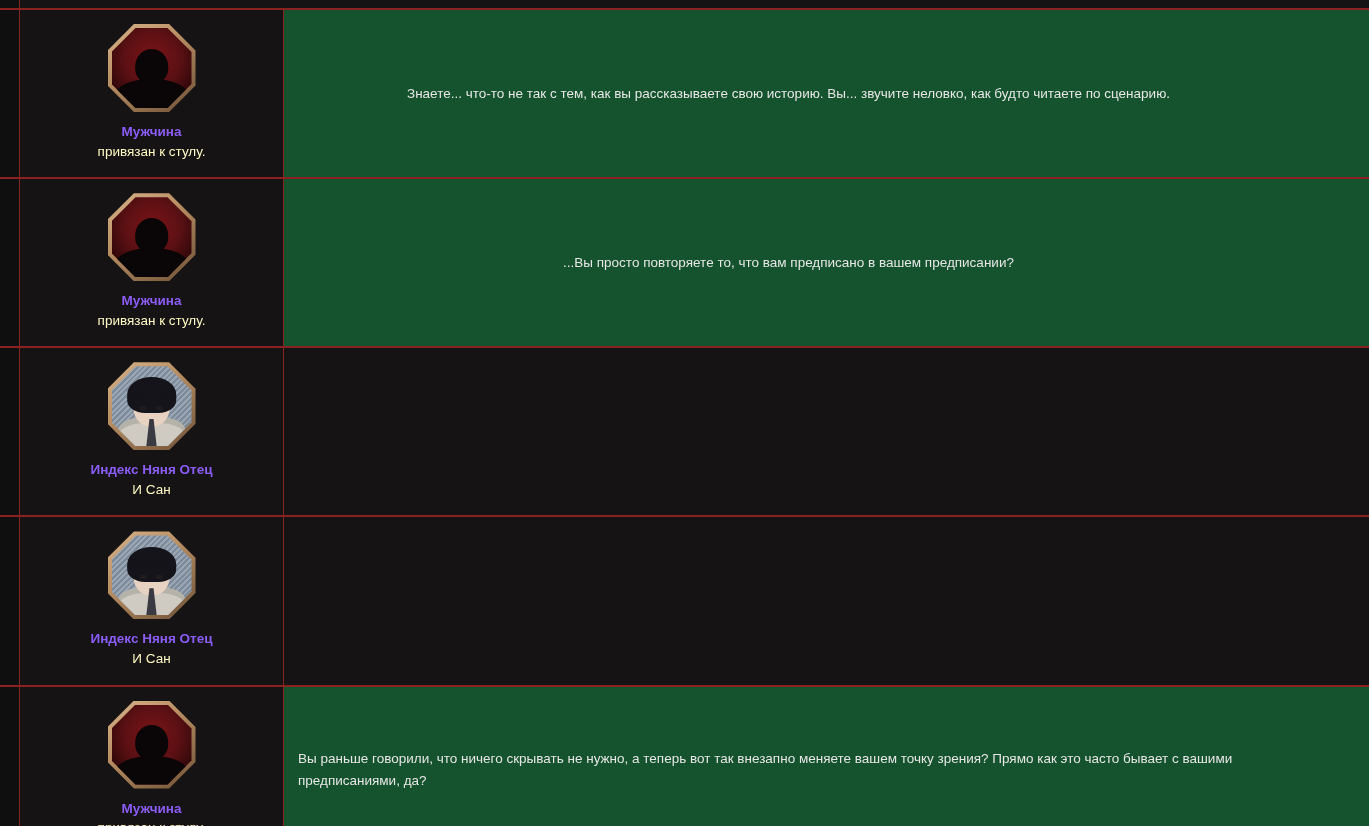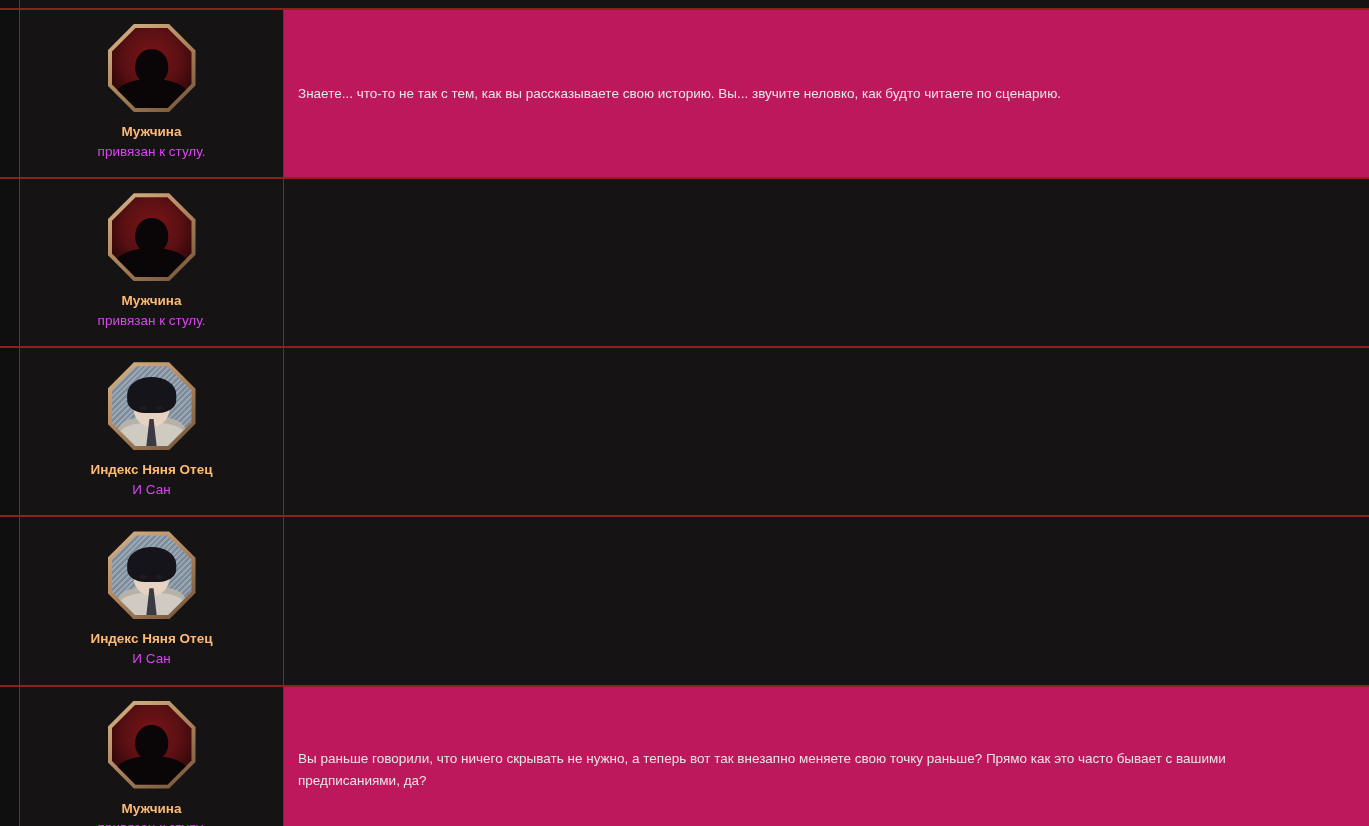--- a/index.html
+++ b/index.html
@@ -161,38 +161,39 @@
     height: 5%;
     background: #201b1c;
     border-radius: 2px;
   }
   .inner.boy .eyeL { left: 35%; }
   .inner.boy .eyeR { left: 55%; }
 
   .speaker-name {
     font-size: 13.5px;
     font-weight: bold;
-    color: #fdba74;
+    color: #8b5cf6;
     text-align: center;
     line-height: 1.45;
   }
   .speaker-sub {
     font-size: 13.5px;
-    color: #d946ef;
+    color: #fef9c3;
     text-align: center;
     line-height: 1.45;
   }
 
   .text-col {
     flex: 1;
     display: flex;
     align-items: center;
     padding: 10px 90px 10px 14px;
     box-sizing: border-box;
-    background: #be185d;
+    background: #14532d;
+    justify-content: center;
   }
   .dialogue-text {
     font-size: 13.5px;
     line-height: 1.62;
     color: #e6e6e6;
   }
 
   .top-strip {
     height: 9px;
     width: 1369px;
@@ -236,20 +237,23 @@
       <div class="speaker-col">
         <div class="portrait">
           <div class="frame"></div>
           <div class="inner sil">
             <div class="shoulders"></div>
             <div class="head"></div>
           </div>
         </div>
         <div class="speaker-name">Мужчина</div>
         <div class="speaker-sub">привязан к стулу.</div>
+      </div>
+      <div class="text-col">
+        <div class="dialogue-text">...Вы просто повторяете то, что вам предписано в вашем предписании?</div>
       </div>
     </div>
     <div class="log-entry">
       <div class="speaker-col">
         <div class="portrait">
           <div class="frame"></div>
           <div class="inner boy">
             <div class="body"></div>
             <div class="face"></div>
             <div class="hair"></div>
@@ -287,16 +291,16 @@
           <div class="frame"></div>
           <div class="inner sil">
             <div class="shoulders"></div>
             <div class="head"></div>
           </div>
         </div>
         <div class="speaker-name">Мужчина</div>
         <div class="speaker-sub">привязан к стулу.</div>
       </div>
       <div class="text-col">
-        <div class="dialogue-text">Вы раньше говорили, что ничего скрывать не нужно, а теперь вот так внезапно меняете свою точку раньше? Прямо как это часто бывает с вашими предписаниями, да?</div>
+        <div class="dialogue-text">Вы раньше говорили, что ничего скрывать не нужно, а теперь вот так внезапно меняете вашем точку зрения? Прямо как это часто бывает с вашими предписаниями, да?</div>
       </div>
     </div>
   </div>
 
 </body></html>

